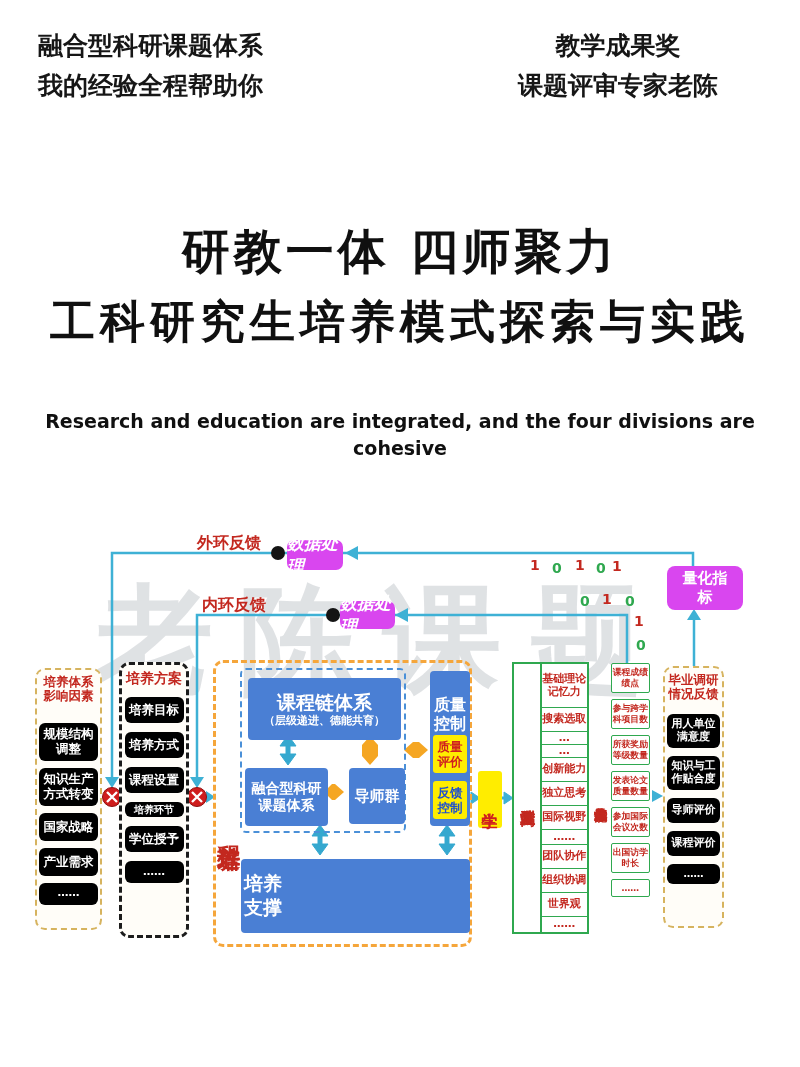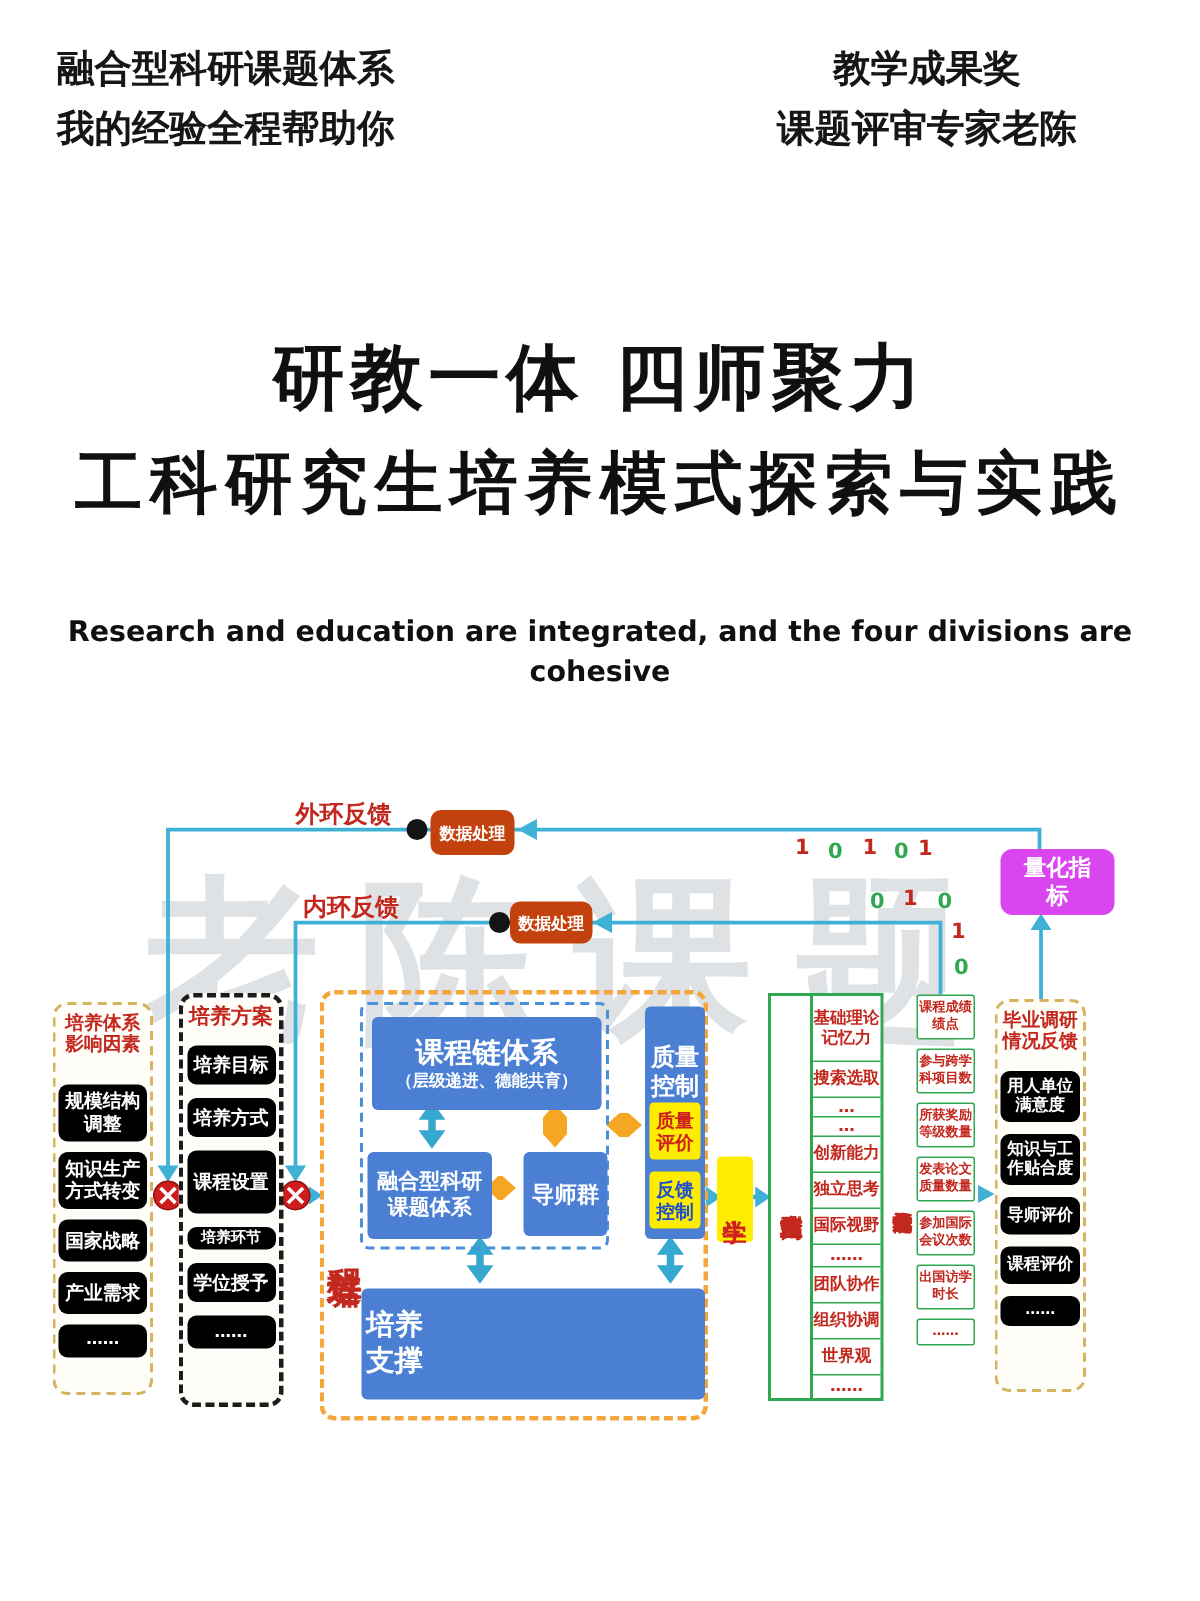--- a/index.html
+++ b/index.html
@@ -28,22 +28,22 @@
   .bluebox{background:#4a7fd4;color:#fff;font-weight:700;display:flex;flex-direction:column;
        align-items:center;justify-content:center;text-align:center;border-radius:4px;
        box-sizing:border-box;line-height:1.2;}
   .yellow{background:#ffed00;color:#d01f1f;font-weight:800;display:flex;flex-direction:column;
        align-items:center;justify-content:center;text-align:center;border-radius:3px;
        box-sizing:border-box;line-height:1.2;}
   .vert{writing-mode:vertical-rl;text-orientation:upright;display:flex;align-items:center;
         justify-content:center;}
   .orangebox{border:3px dashed #f5a63b;border-radius:10px;box-sizing:border-box;}
   .bluedash{border:2.5px dashed #4a90d8;border-radius:6px;box-sizing:border-box;}
-  .greenbox{background:#c2410c;color:#fff;font-weight:700;border-radius:7px;
-        display:flex;align-items:center;justify-content:center;font-size:11px;}
+  .greenbox{background:#d946ef;color:#fff;font-weight:700;border-radius:7px;
+        display:flex;align-items:center;justify-content:center;font-size:17px;font-style:italic;}
   .pink{background:#d946ef;color:#fff;font-weight:800;border-radius:8px;display:flex;
         flex-direction:column;align-items:center;justify-content:center;text-align:center;
         font-size:15px;line-height:1.3;}
   .digit{font-size:14px;font-weight:800;}
   .d-red{color:#c3281f;} .d-grn{color:#2fa84f;}
   .gpanel{display:flex;z-index:2;}
   .gA{border:2px solid #2fa84f;background:#fff;display:flex;box-sizing:border-box;width:78px;}
   .gA-label{width:26px;border-right:2px solid #2fa84f;font-size:15px;}
   .tcells{flex:1;display:flex;flex-direction:column;}
   .tcell{border-bottom:1.6px solid #2fa84f;color:#c3281f;font-weight:700;font-size:11px;
@@ -151,21 +151,21 @@
     <div class="itm" style="height:38px;font-size:12.5px">知识生产方式转变</div>
     <div class="itm" style="height:28px;font-size:12.5px">国家战略</div>
     <div class="itm" style="height:28px;font-size:12.5px">产业需求</div>
     <div class="itm" style="height:22px;font-size:11px">……</div>
   </div>
 
   <div class="abs lay col blk" style="left:119px;top:142px;width:70px;height:276px;gap:9px">
     <div class="redhead" style="font-size:14px;margin-bottom:2px">培养方案</div>
     <div class="itm" style="height:26px;font-size:12.5px">培养目标</div>
     <div class="itm" style="height:26px;font-size:12.5px">培养方式</div>
-    <div class="itm" style="height:42px;font-size:12.5px">课程设置</div>
+    <div class="itm" style="height:26px;font-size:12.5px">课程设置</div>
     <div class="itm" style="height:15px;font-size:10px">培养环节</div>
     <div class="itm" style="height:26px;font-size:12.5px">学位授予</div>
     <div class="itm" style="height:22px;font-size:11px">……</div>
   </div>
 
   <div class="abs lay orangebox" style="left:213px;top:140px;width:259px;height:287px">
     <div class="abs vert redhead" style="left:0;top:95px;width:26px;height:140px;font-size:23px">培养过程</div>
     <div class="abs bluedash" style="left:24px;top:5px;width:166px;height:165px">
       <div class="abs bluebox" style="left:3px;top:98px;width:83px;height:58px;font-size:14px">融合型科研课题体系</div>
       <div class="abs bluebox" style="left:6px;top:8px;width:153px;height:62px">

